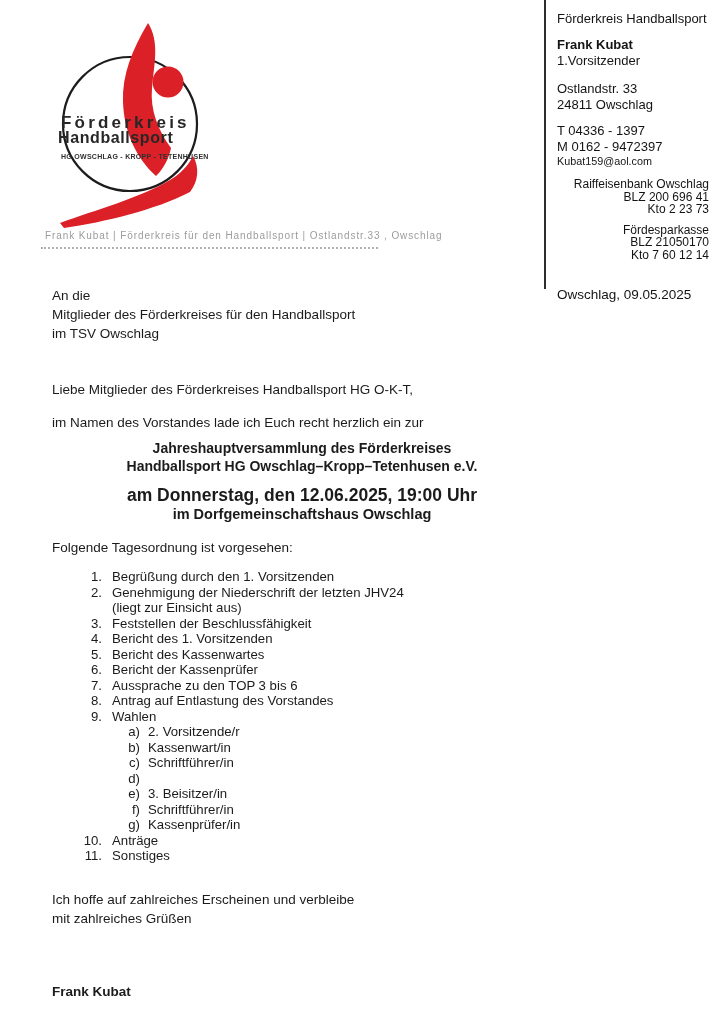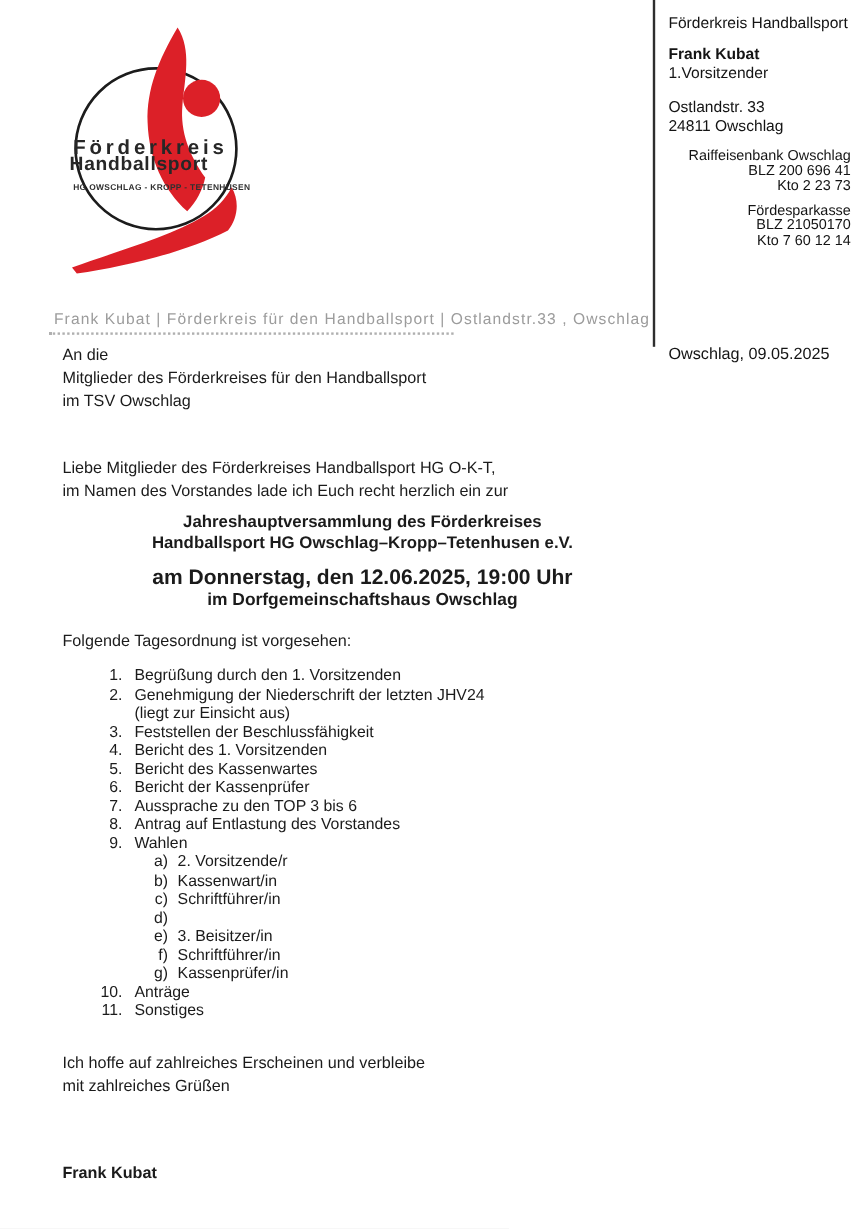--- a/index.html
+++ b/index.html
@@ -9,38 +9,38 @@
   }
   
   .logo{position:absolute;left:40px;top:10px;width:215px;height:232px;}
   .logo svg{position:absolute;left:0;top:0;}
   .logo-text{position:absolute;font-weight:bold;color:#272727;white-space:nowrap;}
   .logo-line1{left:21px;top:103px;font-size:17px;letter-spacing:3.2px;}
   .logo-line2{left:18px;top:119px;font-size:16px;letter-spacing:0.6px;}
   .logo-line3{left:21px;top:143px;font-size:7px;letter-spacing:0.28px;color:#303030;}
   
   .sender{
-    position:absolute;left:41px;top:258px;width:333px;
-    font-size:13px;line-height:15px;letter-spacing:0.9px;color:#9c9c9c;
+    position:absolute;left:41px;top:228px;width:333px;
+    font-size:10px;line-height:15px;letter-spacing:0.9px;color:#9c9c9c;
     padding:0 0 4px 4px;border-bottom:2px dotted #b0b0b0;white-space:nowrap;
   }
   
   .vrule{position:absolute;left:544px;top:0;height:289px;width:0;border-left:2px solid #2e2e2e;}
   .sidebar{position:absolute;left:557px;top:11px;width:152px;font-size:13px;line-height:16px;color:#141414;}
   .sb-group{margin:0 0 10px 0;}
   .sb-group.g-name{margin-bottom:12px;}
   .sb-bold{font-weight:bold;}
   .sb-small{font-size:10.8px;line-height:13px;}
   .sb-bank{font-size:12px;line-height:12.6px;margin-bottom:8px;text-align:right;}
   .sb-date{position:absolute;left:557px;top:287px;font-size:13.5px;color:#141414;}
   
   .main{position:absolute;left:52px;top:286px;width:500px;font-size:13.5px;line-height:19px;}
   .block{margin:0;}
   .salutation{margin-top:37px;}
-  .intro{}
+  .intro{margin-top:14px;}
   .event-title{margin-top:8px;text-align:center;font-weight:bold;font-size:14px;line-height:17.5px;}
   .event-date{margin-top:10px;text-align:center;font-weight:bold;font-size:17.5px;line-height:20px;}
   .event-loc{text-align:center;font-weight:bold;font-size:14.5px;line-height:18px;}
   .agenda-label{margin-top:15px;}
   .agenda{margin-top:12px;font-size:13.2px;line-height:15.5px;}
   .row{display:flex;align-items:flex-start;}
   .row .num{flex:0 0 50px;width:50px;text-align:right;padding-right:10px;}
   .row.sub .num{flex:0 0 88px;width:88px;padding-right:8px;}
   .row .txt{flex:1 1 auto;}
   .closing{margin-top:26px;}
@@ -78,20 +78,25 @@
   <div class="sidebar">
     <div class="sb-group">Förderkreis Handballsport</div>
     <div class="sb-group g-name">
       <div class="sb-bold">Frank Kubat</div>
       <div>1.Vorsitzender</div>
     </div>
     <div class="sb-group">
       <div>Ostlandstr. 33</div>
       <div>24811 Owschlag</div>
     </div>
+    <div class="sb-group">
+      <div>T 04336 - 1397</div>
+      <div>M 0162 - 9472397</div>
+      <div class="sb-small">Kubat159@aol.com</div>
+    </div>
     <div class="sb-bank">
       <div>Raiffeisenbank Owschlag</div>
       <div>BLZ 200 696 41</div>
       <div>Kto 2 23 73</div>
     </div>
     <div class="sb-bank">
       <div>Fördesparkasse</div>
       <div>BLZ 21050170</div>
       <div>Kto 7 60 12 14</div>
     </div>

